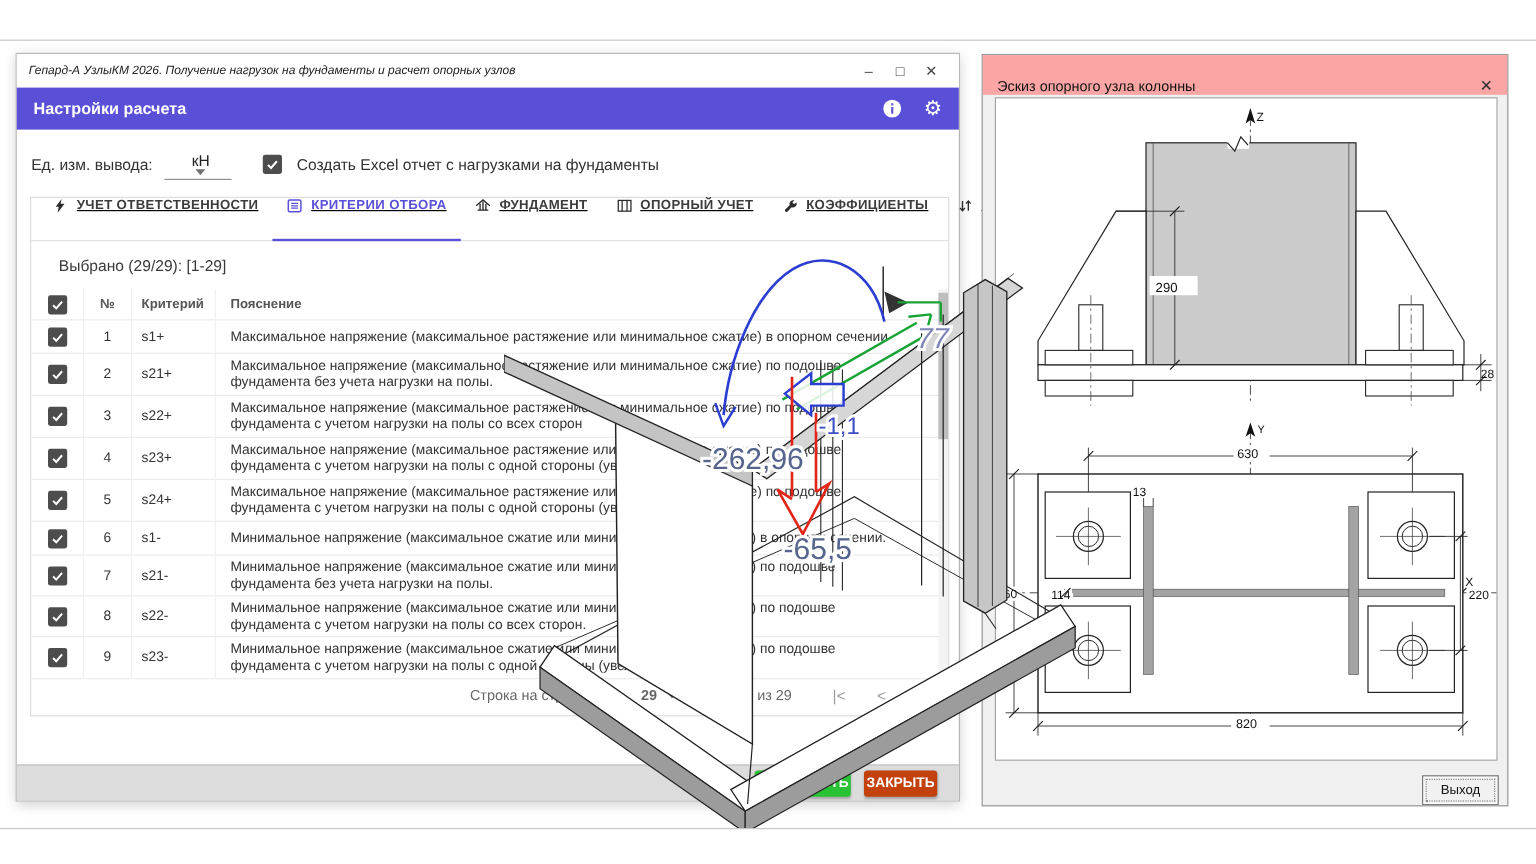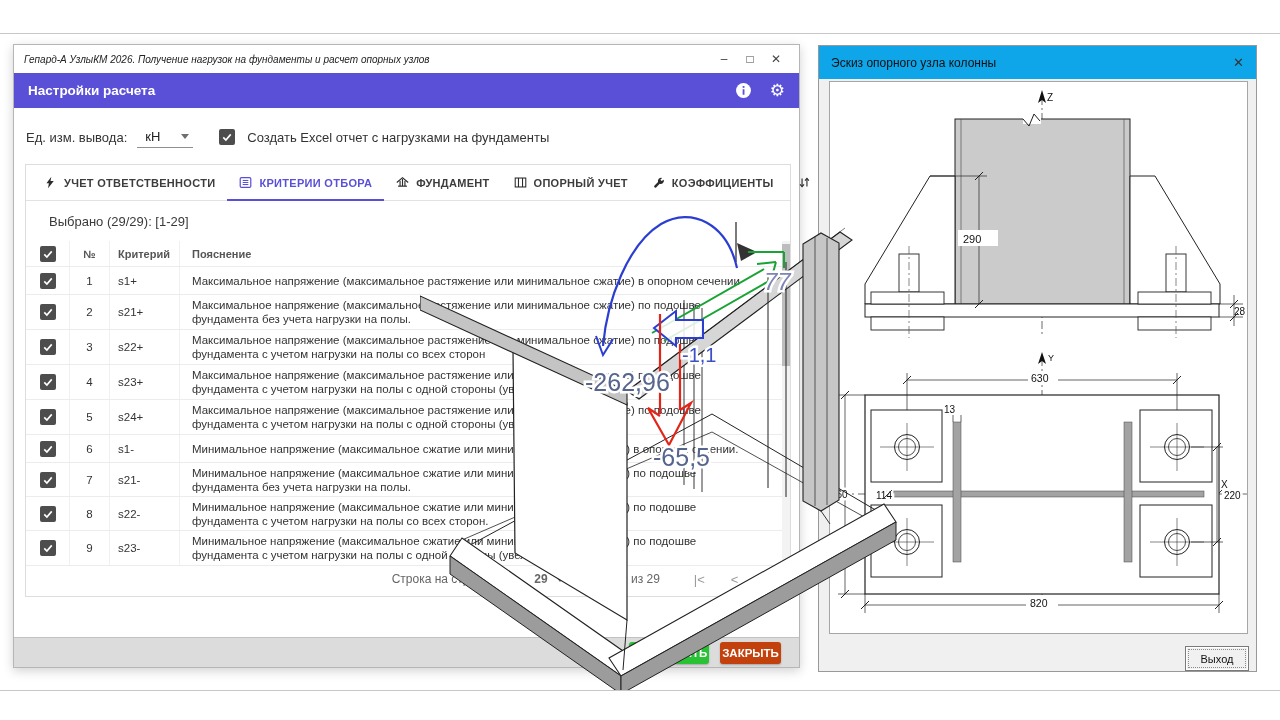--- a/index.html
+++ b/index.html
@@ -14,32 +14,32 @@
   .lw-titlebar { height:28px; display:flex; align-items:center; padding:0 10px; background:#fff; }
   .lw-title { font-size:10px; color:#222; flex:1; white-space:nowrap;font-style:italic; }
   .winbtn { width:26px; text-align:center; font-size:12px; color:#444; cursor:default; }
   .lw-header { height:35px; background:#5a50d8; display:flex; align-items:center; padding:0 14px; }
   .lw-header .ttl { color:#fff; font-size:13.5px; font-weight:bold; flex:1; }
   .hicon { margin-left:18px; display:flex; align-items:center; color:#fff; font-size:17px; line-height:1; }
 
   .units-row { margin-top:12px; height:34px; display:flex; align-items:center; padding-left:12px; }
   .units-label { font-size:13px; color:#333; }
   .uselect { margin-left:10px; width:56px; border-bottom:1px solid #8f8f8f; display:flex;
-             align-items:center; justify-content:space-between; padding:2px 4px 3px 8px; }
+             align-items:center; justify-content:space-between; padding:2px 4px 3px 8px;flex-direction:column; }
   .uselect .val { font-size:13px; color:#222; }
   .caret { width:0; height:0; border-left:4px solid transparent; border-right:4px solid transparent;
            border-top:5px solid #6f6f6f; }
   .cbx { width:16px; height:16px; background:#4d4d4d; border-radius:2px; display:inline-flex;
          align-items:center; justify-content:center; flex:none; }
   .units-row .cbx { margin-left:26px; }
   .excel-label { font-size:13px; color:#333; margin-left:12px; }
 
   .card { margin:10px 0 0 11px; width:766px; height:433px; border:1px solid #ddd; background:#fff; }
   .tabs { height:36px; display:flex; align-items:stretch; border-bottom:1px solid #e2e2e2; padding-left:6px; }
-  .tab { display:flex; align-items:center; padding:0 12px; position:relative; cursor:pointer; }
+  .tab { display:flex; padding:0 12px; position:relative; cursor:pointer;text-decoration:underline; }
   .tab .ticon { margin-right:7px; display:flex; }
   .tab .tlabel { font-size:11px; font-weight:bold; letter-spacing:.3px; color:#3c3c3c; white-space:nowrap; }
   .tab.active .tlabel { color:#5a50d8; }
   .tab.active::after { content:""; position:absolute; left:0; right:0; bottom:-1px; height:2px; background:#5a50d8; }
 
   .selection { height:40px; display:flex; align-items:center; padding-left:23px;
                font-size:13px; color:#3a3a3a; }
   .thead, .trow { display:flex; align-items:center; border-bottom:1px solid #ececec; }
   .thead { height:26px; }
   .c-check { width:44px; display:flex; justify-content:center; align-self:stretch; align-items:center;
@@ -70,21 +70,21 @@
                justify-content:flex-end; gap:11px; padding-right:18px; }
   .btn { height:22px; border-radius:3px; color:#fff; font-size:11.5px; font-weight:bold;
          display:flex; align-items:center; justify-content:center; cursor:pointer;
          box-shadow:0 1px 2px rgba(0,0,0,.25); }
   .btn-run { width:80px; background:#28c234; }
   .btn-close { width:61px; background:#c2410c; }
 
   
   .rw { position:absolute; left:818px; top:45px; width:439px; height:627px; background:#f0f0f0;
         border:1px solid #999; z-index:1; }
-  .rw-titlebar { height:33px; display:flex; align-items:center; padding:0 12px; background:#0ea5e9;gap:15px; }
+  .rw-titlebar { height:33px; display:flex; align-items:flex-end; padding:0 12px; background:#fca5a5;gap:15px; }
   .rw-title { flex:1; font-size:12px; color:#111; }
   .rw-close { font-size:13px; color:#333; cursor:pointer; }
   .rw-canvas { position:absolute; left:10px; top:35px; width:419px; height:553px; background:#fff;
                border:1px solid #a6a6a6; }
   .exit-btn { position:absolute; left:366px; top:600px; width:64px; height:25px; background:#f1f1f1;
               border:1px solid #7a7a7a; box-shadow:inset 0 0 0 1px #fff; outline:1px dotted #8a8a8a;
               outline-offset:-4px; font-size:11px; color:#111; display:flex; align-items:center;
               justify-content:center; cursor:pointer; }
 
   

